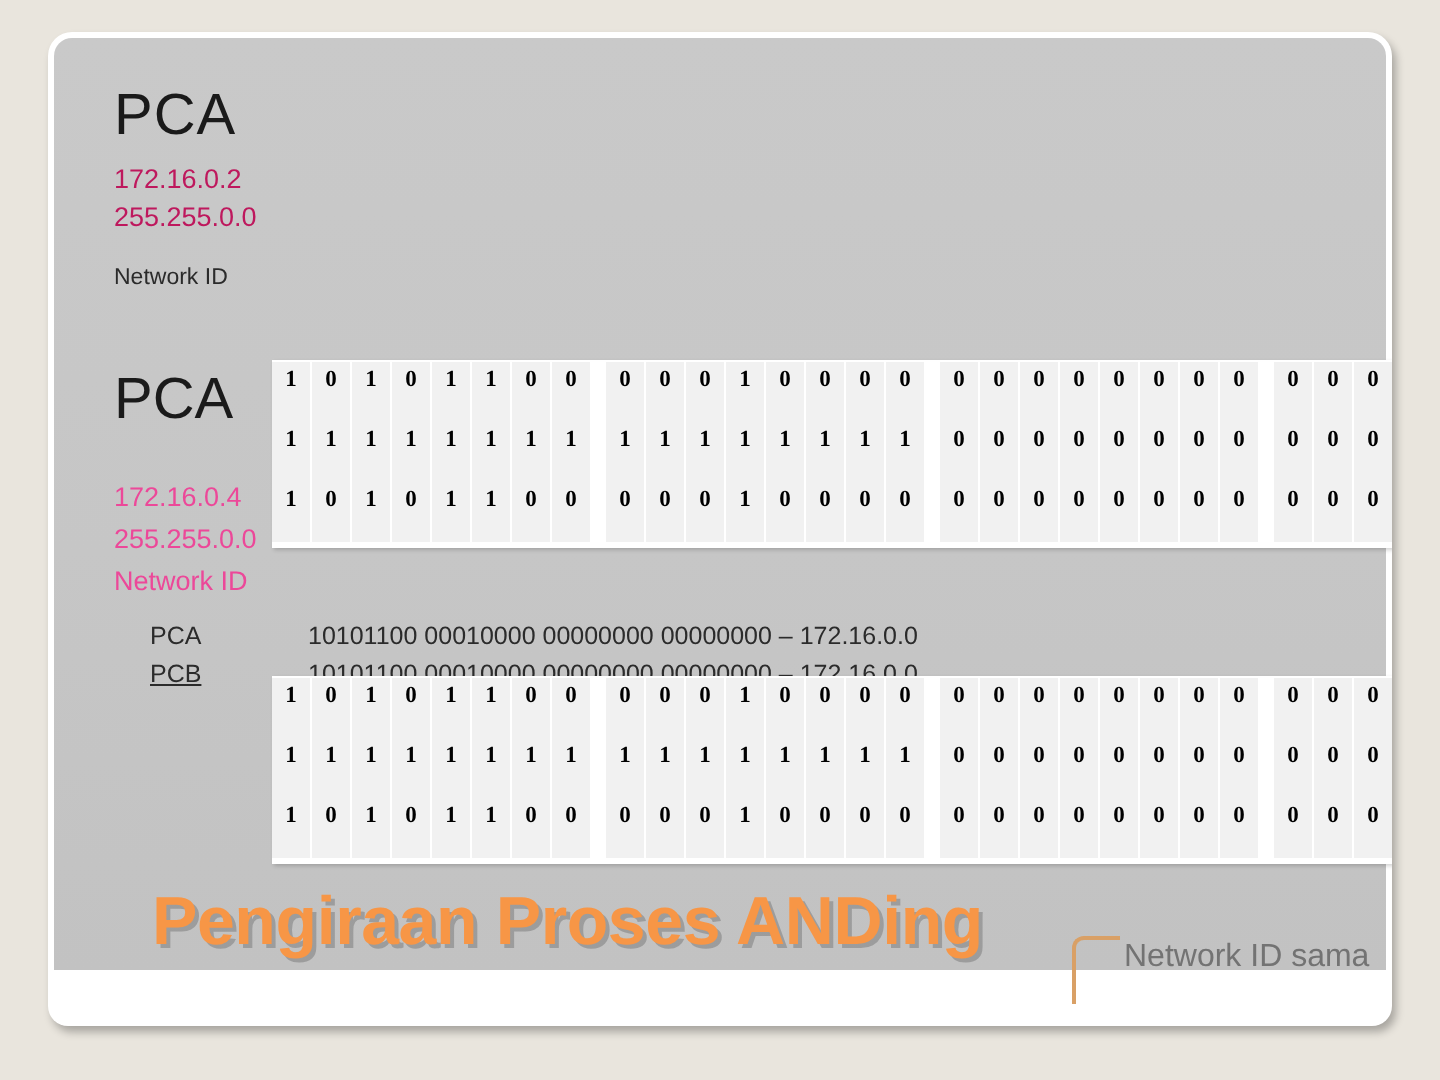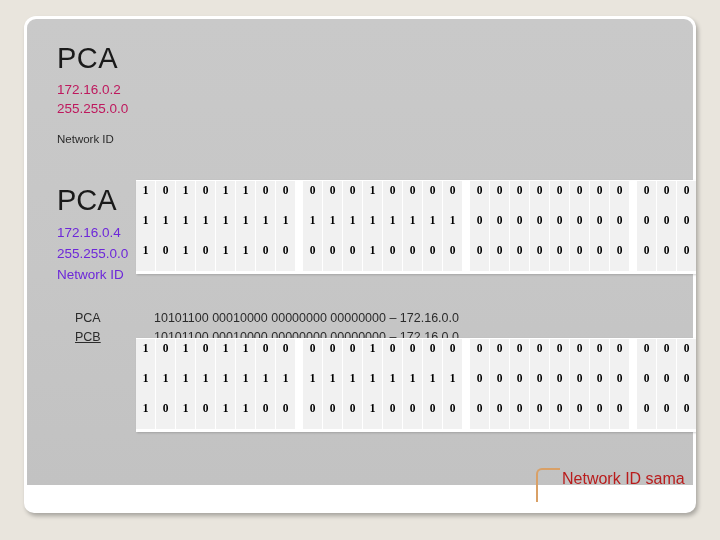--- a/index.html
+++ b/index.html
@@ -80,23 +80,24 @@
     left: 33px;
     top: 170px;
     font-size: 29px;
     color: #1a1a1a;
     line-height: 1;
   }
   .blk2-line {
     position: absolute;
     left: 33px;
     font-size: 13.5px;
-    color: #6d28d9;
-    line-height: 1;
-    white-space: nowrap;
+    color: #ec4899;
+    line-height: 1;
+    white-space: nowrap;
+    margin-top: 16px;
   }
   .blk2-ip   { top: 210px; }
   .blk2-mask { top: 231px; }
   .blk2-nid  { top: 252px; }
 
   
   .bintable {
     position: absolute;
     left: 112px;
     background: #ffffff;
@@ -168,21 +169,21 @@
     border-left: 2px solid #d9a066;
     border-bottom: 2px solid #d9a066;
     border-bottom-left-radius: 6px;
     transform: scaleY(-1);
   }
   .note {
     position: absolute;
     left: 538px;
     top: 455px;
     font-size: 16px;
-    color: #b91c1c;
+    color: #737373;
     line-height: 1;
     white-space: nowrap;
   }
 </style>
 </head>
 <body>
 
 <div id="slide">
   <div class="card">
     <div class="panel"></div>
@@ -423,17 +424,18 @@
             <div class="bit">0</div>
           </div>
           <div class="octet">
             <div class="bit">0</div>
             <div class="bit">0</div>
             <div class="bit">0</div>
           </div>
         </div>
       </div>
 
+    <div class="slide-title">Pengiraan Proses ANDing</div>
 
     <div class="bracket"></div>
     <div class="note">Network ID sama</div>
   </div>
 </div>
 
 </body></html>

